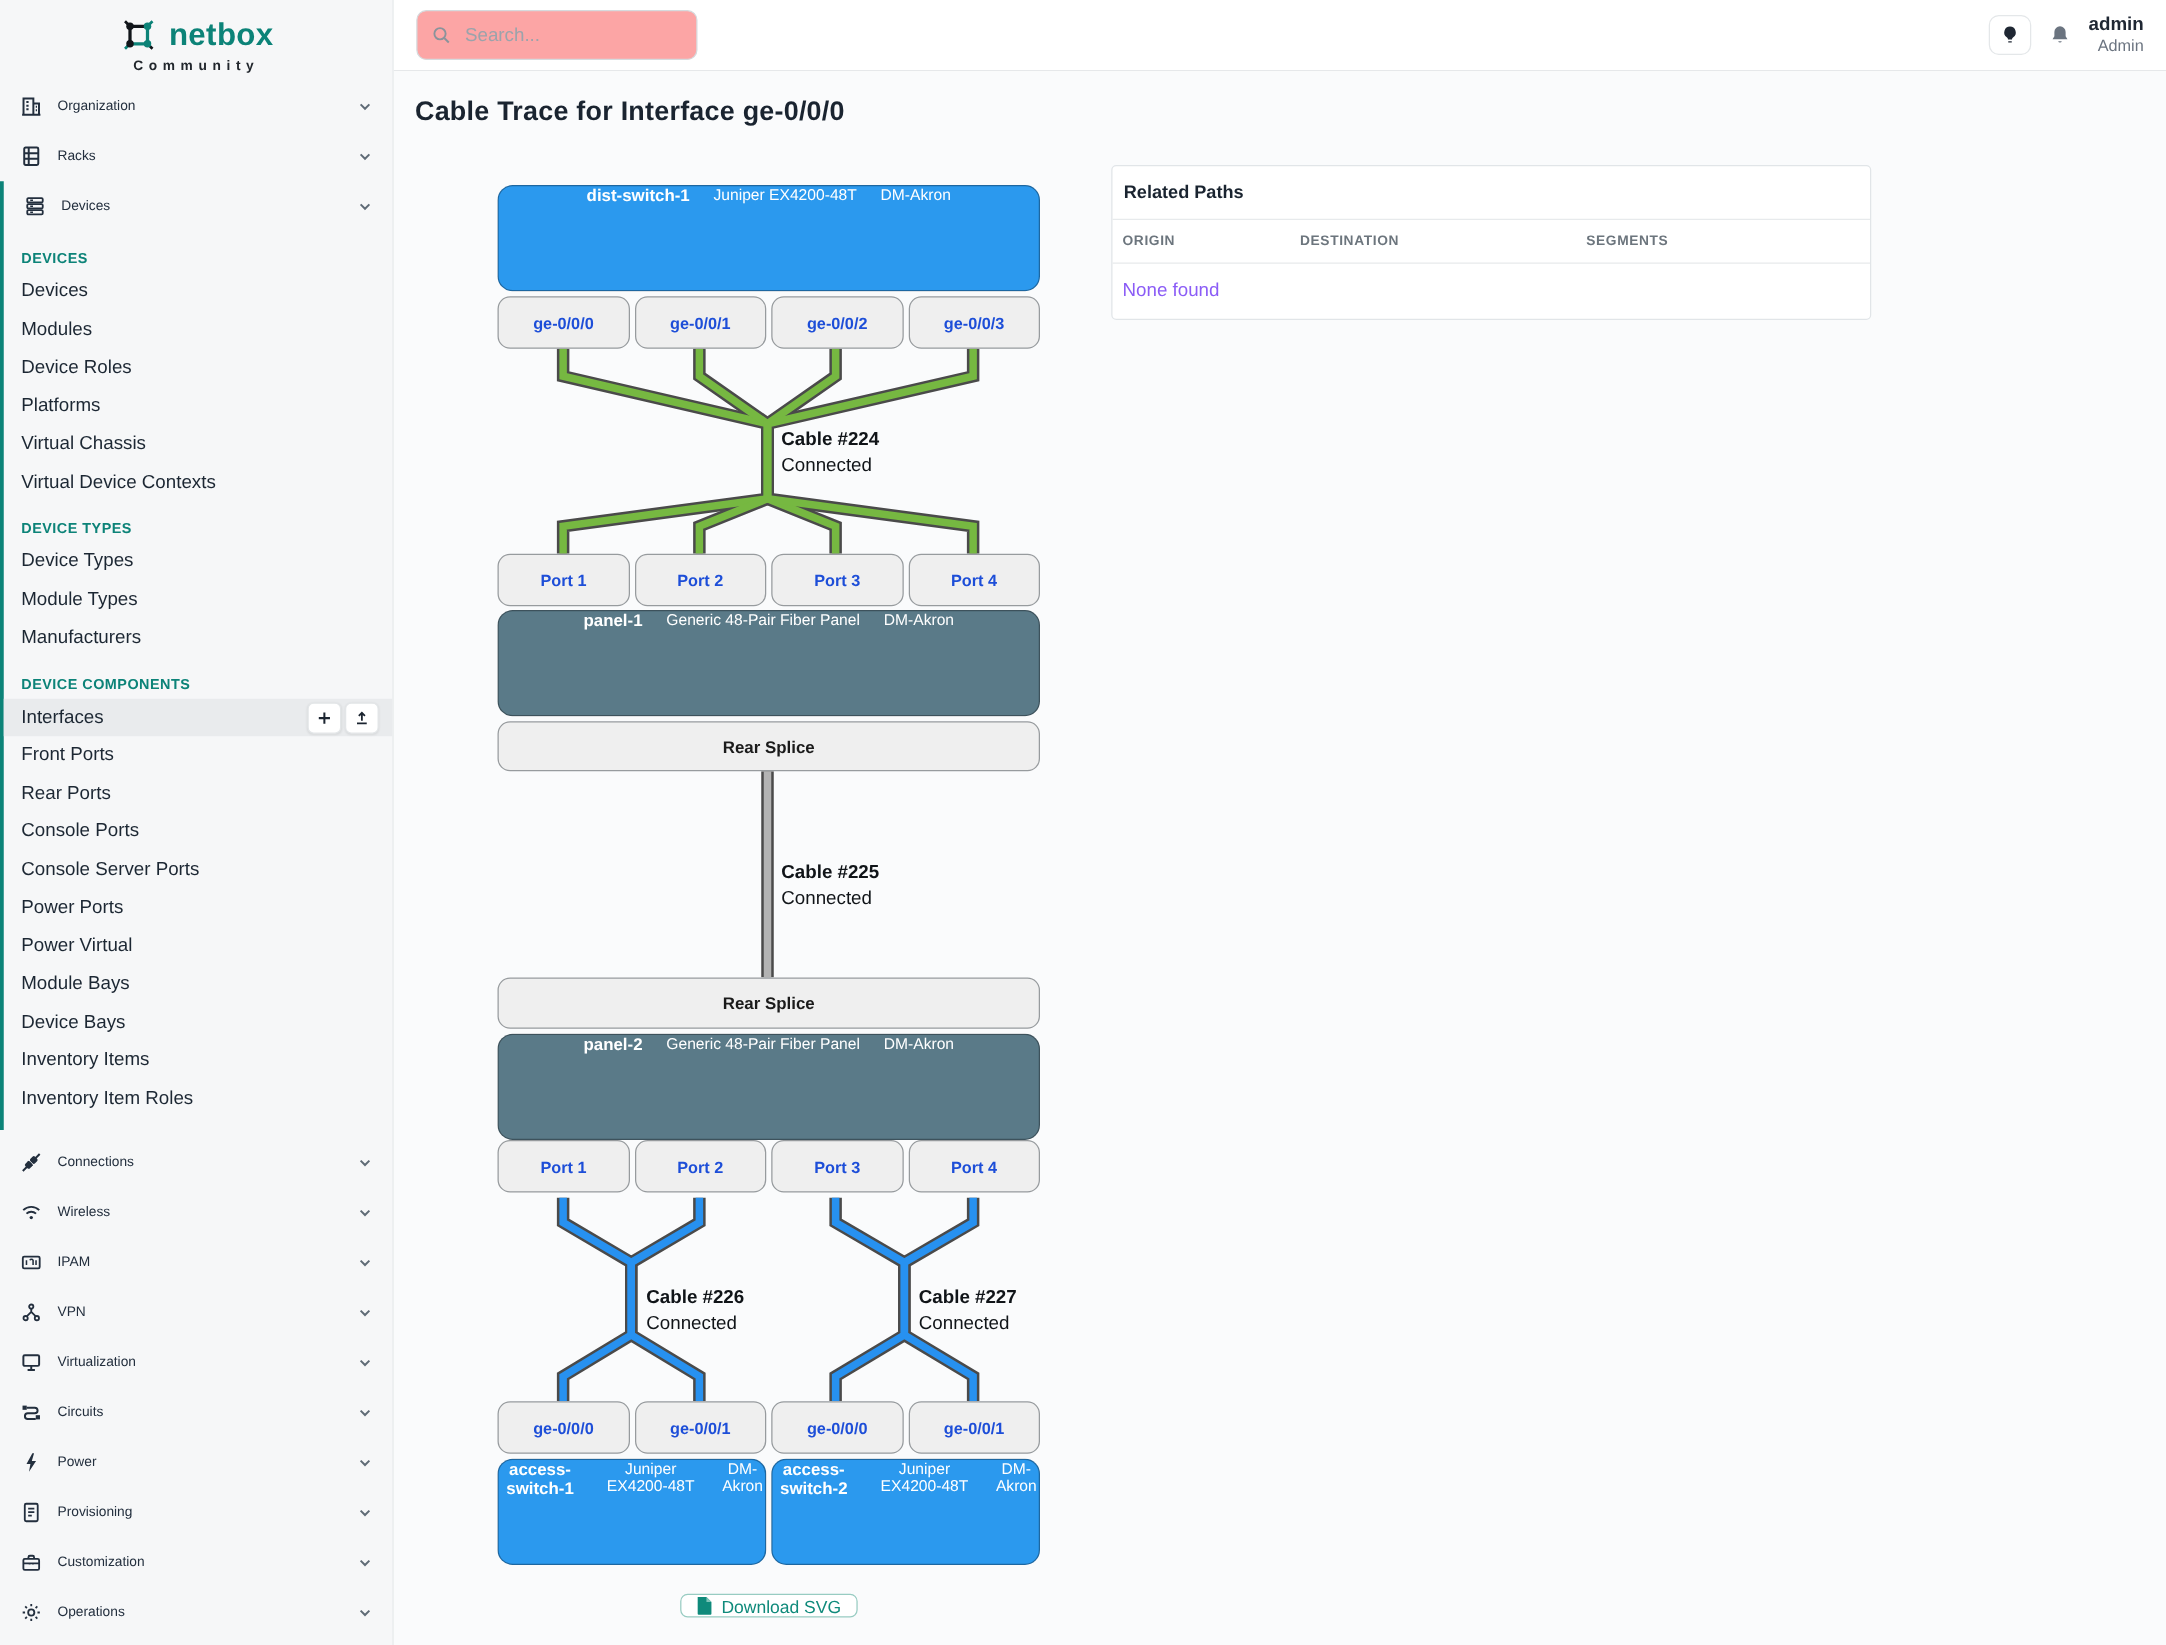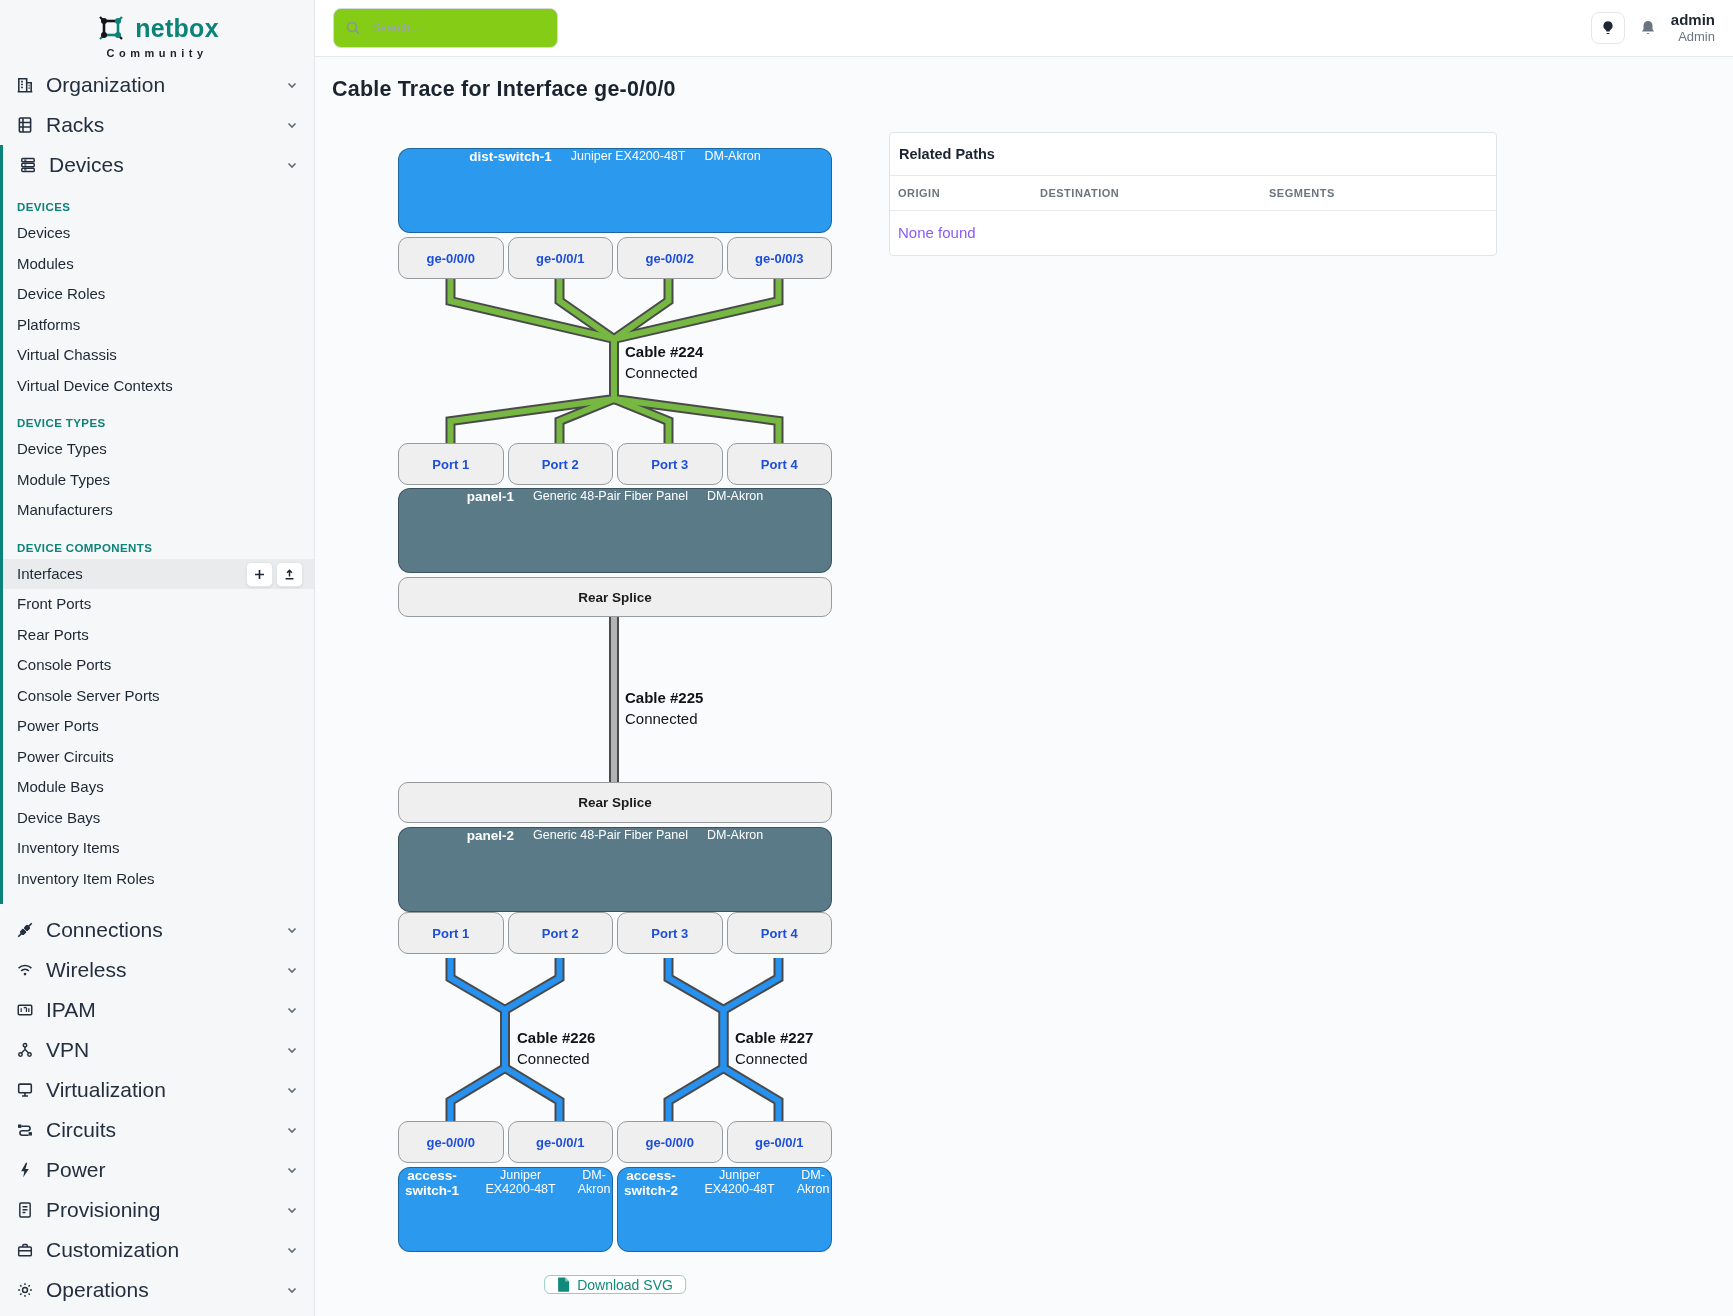--- a/index.html
+++ b/index.html
@@ -13,40 +13,40 @@
 
   
   aside { width:315px; flex:none; background:#f6f7f8; border-right:1px solid #e4e7e9; overflow:hidden; }
   .logo-wrap { padding:12px 0 6px; text-align:center; }
   .logo-row { display:flex; align-items:center; justify-content:center; gap:8px; }
   .logo-text { font-size:25px; font-weight:bold; color:#0c8378; letter-spacing:.3px; }
   .tagline { margin-top:3px; font-size:11px; letter-spacing:4.5px; color:#21262c; font-weight:600; }
 
   .nav-top { display:flex; align-items:center; height:40px; padding:0 16px; cursor:pointer; color:#232f3e; }
   .nav-top .ic { width:18px; height:18px; margin-right:12px; color:#232f3e; flex:none; display:flex; }
-  .nav-top .lbl { font-size:21px; flex:1; }
+  .nav-top .lbl { font-size:11px; flex:1; }
   .chev { color:#5f6b76; flex:none; display:flex; }
 
   .devices-group { border-left:3px solid #0c8378; padding-bottom:10px; }
   .sec-h { font-size:11.5px; font-weight:700; color:#0c8378; letter-spacing:.4px; margin:16px 0 5px; padding:0 14px; }
   .s-item { font-size:15px; line-height:30.5px; padding:0 14px; color:#1c2733; position:relative; cursor:pointer; }
   .s-item.active { background:#e9ebed; }
   .row-btns { position:absolute; right:11px; top:3px; display:flex; gap:3px; }
   .mini-btn { width:27px; height:25px; background:#fff; border:1px solid #e3e6e8; border-radius:5px;
               display:flex; align-items:center; justify-content:center; color:#1b2430;
               box-shadow:0 1px 2px rgba(0,0,0,.08); cursor:pointer; }
   .bottom-nav { margin-top:6px; }
 
   
   .main { flex:1; display:flex; flex-direction:column; min-width:0; }
   header { height:57px; background:#fff; border-bottom:1px solid #e6e8ea; display:flex; align-items:center;
            padding:0 18px; gap:14px; flex:none; }
   .search { position:relative; width:225px; }
   .search input { width:100%; height:40px; border:1px solid #d6dadd; border-radius:8px;
-                  padding:0 12px 0 38px; font-size:12px; color:#333; background:#84cc16; outline:none;
+                  padding:0 12px 0 38px; font-size:15px; color:#333; background:#fca5a5; outline:none;
                   font-family:"Liberation Sans", sans-serif; }
   .search input::placeholder { color:#9ba3ab; }
   .search .ic { position:absolute; left:12px; top:12px; color:#8a939b; display:flex; }
   .spacer { flex:1; }
   .bulb-btn { width:34px; height:32px; border:1px solid #e4e7e9; border-radius:8px; background:#fff;
               display:flex; align-items:center; justify-content:center; color:#1f2733; cursor:pointer; }
   .bell { color:#6b7480; display:flex; cursor:pointer; }
   .user { text-align:right; line-height:1.2; cursor:pointer; }
   .user .n { font-size:15px; font-weight:700; color:#1f2733; }
   .user .r { font-size:13px; color:#6b7480; }
@@ -211,21 +211,21 @@
                 <path d="M8 10.5V3M5 5.8L8 2.8l3 3M3.2 13.2h9.6"></path>
               </svg>
           </span>
         </span>
       </div>
       <div class="s-item">Front Ports</div>
       <div class="s-item">Rear Ports</div>
       <div class="s-item">Console Ports</div>
       <div class="s-item">Console Server Ports</div>
       <div class="s-item">Power Ports</div>
-      <div class="s-item">Power Circuits</div>
+      <div class="s-item">Power Virtual</div>
       <div class="s-item">Module Bays</div>
       <div class="s-item">Device Bays</div>
       <div class="s-item">Inventory Items</div>
       <div class="s-item">Inventory Item Roles</div>
     </div>
 
     <div class="bottom-nav">
       <div class="nav-top">
         <span class="ic">
           <svg width="18" height="18" viewBox="0 0 16 16" fill="none" stroke="currentColor" stroke-width="1.4">

